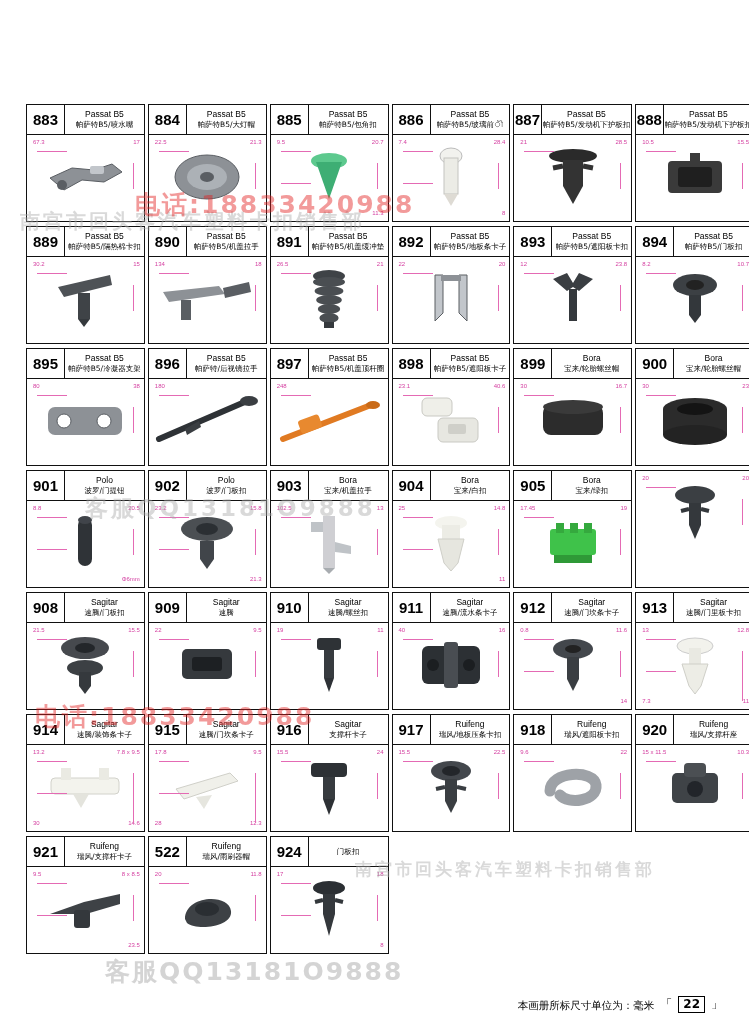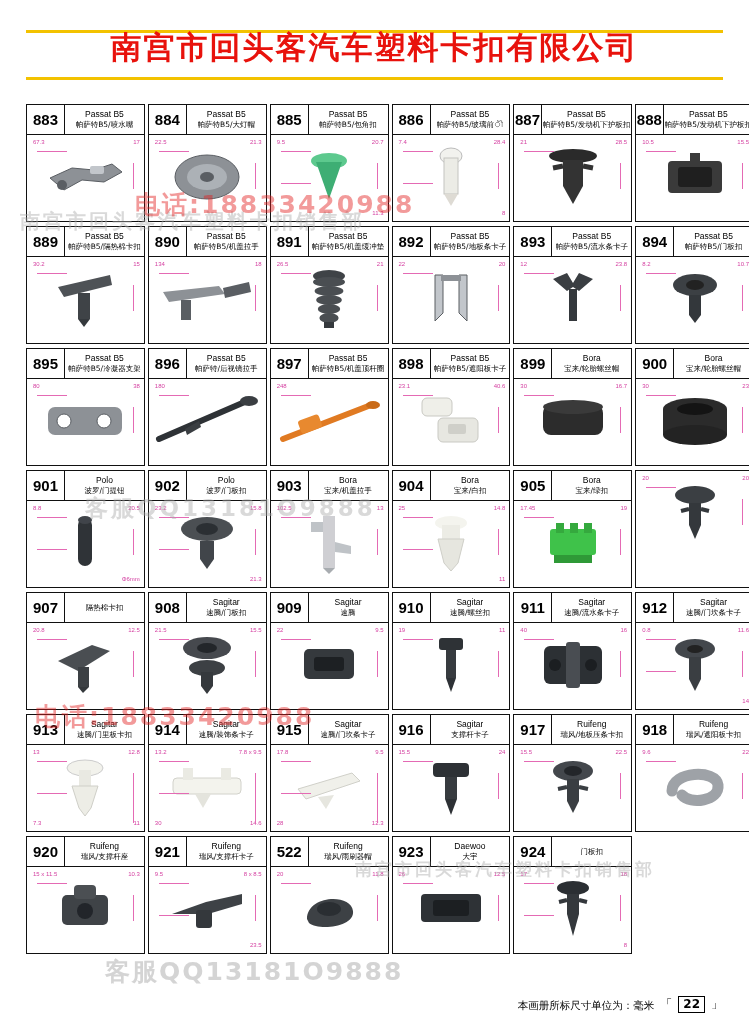--- a/index.html
+++ b/index.html
@@ -156,25 +156,20 @@
     padding:0 4px;
     line-height:15px;
   }
   .page-bracket{font-size:12px;color:#000;}
 </style>
 </head>
 <body>
 
 <div class="page">
 
-  <div class="header">
-    <div class="hdr-rule-top"></div>
-    <div class="company-title">南宫市回头客汽车塑料卡扣有限公司</div>
-    <div class="hdr-rule-bot"></div>
-  </div>
 
   <div class="wm" style="left:20px;top:170px;">南宫市回头客汽车塑料卡扣销售部</div>
   <div class="wm-red" style="left:135px;top:188px;">电话:18833420988</div>
   <div class="wm" style="left:85px;top:455px;font-size:23px;">客服QQ13181O9888</div>
   <div class="wm-red" style="left:35px;top:700px;">电话:18833420988</div>
   <div class="wm" style="left:355px;top:820px;font-size:17px;">南宫市回头客汽车塑料卡扣销售部</div>
   <div class="wm-red" style="left:105px;top:955px;color:rgba(170,170,170,.5);">客服QQ13181O9888</div>
 
   <div class="grid" id="parts-grid">
       <div class="cell">
@@ -382,21 +377,21 @@
           <div class="dimline" style="left: 10px; top: 16px; width: 30px; height: 1px;"></div>
           <div class="dim" style="right: 4px; top: 4px;">20</div>
           <div class="dimline" style="right: 10px; top: 28px; width: 1px; height: 26px;"></div>
         </div>
       </div>
       <div class="cell">
         <div class="cell-head">
           <div class="cell-num">893</div>
           <div class="cell-labels">
             <div class="cell-model">Passat B5</div>
-            <div class="cell-desc">帕萨特B5/流水条卡子</div>
+            <div class="cell-desc">帕萨特B5/遮阳板卡扣</div>
           </div>
         </div>
         <div class="cell-body">
           <div class="part"><svg width="52" height="60" viewBox="0 0 52 60">
               <path d="M6 10 L20 4 L26 14 L32 4 L46 10 L32 22 L26 18 L20 22 Z" fill="#3a3e42"></path>
               <rect x="22" y="20" width="8" height="32" fill="#34383c"></rect>
             </svg></div>
           <div class="dim" style="left: 6px; top: 4px;">12</div>
           <div class="dimline" style="left: 10px; top: 16px; width: 30px; height: 1px;"></div>
           <div class="dim" style="right: 4px; top: 4px;">23.8</div>
@@ -655,40 +650,20 @@
               <path d="M10 28 L18 26 M38 28 L30 26" stroke="#34383c" stroke-width="4"></path>
             </svg></div>
           <div class="dim" style="left: 6px; top: 4px;">20</div>
           <div class="dimline" style="left: 10px; top: 16px; width: 30px; height: 1px;"></div>
           <div class="dim" style="right: 4px; top: 4px;">20</div>
           <div class="dimline" style="right: 10px; top: 28px; width: 1px; height: 26px;"></div>
         </div>
       </div>
       <div class="cell">
         <div class="cell-head">
-          <div class="cell-num">907</div>
-          <div class="cell-labels">
-            <div class="cell-model"></div>
-            <div class="cell-desc">隔热棉卡扣</div>
-          </div>
-        </div>
-        <div class="cell-body">
-          <div class="part"><svg width="66" height="56" viewBox="0 0 66 56">
-              <path d="M6 24 L40 8 L58 14 L26 34 Z" fill="#4a4e52"></path>
-              <rect x="26" y="30" width="11" height="20" fill="#3c4044"></rect>
-              <path d="M26 50 L31 56 L37 50 Z" fill="#34383c"></path>
-            </svg></div>
-          <div class="dim" style="left: 6px; top: 4px;">20.8</div>
-          <div class="dimline" style="left: 10px; top: 16px; width: 30px; height: 1px;"></div>
-          <div class="dim" style="right: 4px; top: 4px;">12.5</div>
-          <div class="dimline" style="right: 10px; top: 28px; width: 1px; height: 26px;"></div>
-        </div>
-      </div>
-      <div class="cell">
-        <div class="cell-head">
           <div class="cell-num">908</div>
           <div class="cell-labels">
             <div class="cell-model">Sagitar</div>
             <div class="cell-desc">速腾/门板扣</div>
           </div>
         </div>
         <div class="cell-body">
           <div class="part"><svg width="60" height="62" viewBox="0 0 60 62">
               <ellipse cx="30" cy="14" rx="24" ry="11" fill="#46494e"></ellipse>
               <ellipse cx="30" cy="14" rx="10" ry="5" fill="#23262a"></ellipse>
@@ -964,39 +939,20 @@
           </div>
         </div>
         <div class="cell-body">
           <div class="part"><svg width="60" height="52" viewBox="0 0 60 52">
               <path d="M8 36 C8 12 52 10 54 28 C56 44 20 48 10 40 Z" fill="#3d4145"></path>
               <ellipse cx="30" cy="26" rx="12" ry="7" fill="#2a2e32"></ellipse>
             </svg></div>
           <div class="dim" style="left: 6px; top: 4px;">20</div>
           <div class="dimline" style="left: 10px; top: 16px; width: 30px; height: 1px;"></div>
           <div class="dim" style="right: 4px; top: 4px;">11.8</div>
-          <div class="dimline" style="right: 10px; top: 28px; width: 1px; height: 26px;"></div>
-        </div>
-      </div>
-      <div class="cell">
-        <div class="cell-head">
-          <div class="cell-num">923</div>
-          <div class="cell-labels">
-            <div class="cell-model">Daewoo</div>
-            <div class="cell-desc">大宇</div>
-          </div>
-        </div>
-        <div class="cell-body">
-          <div class="part"><svg width="72" height="46" viewBox="0 0 72 46">
-              <rect x="6" y="8" width="60" height="28" rx="4" fill="#2e3236"></rect>
-              <rect x="18" y="14" width="36" height="16" rx="3" fill="#1c1f22"></rect>
-            </svg></div>
-          <div class="dim" style="left: 6px; top: 4px;">26</div>
-          <div class="dimline" style="left: 10px; top: 16px; width: 30px; height: 1px;"></div>
-          <div class="dim" style="right: 4px; top: 4px;">12.5</div>
           <div class="dimline" style="right: 10px; top: 28px; width: 1px; height: 26px;"></div>
         </div>
       </div>
       <div class="cell">
         <div class="cell-head">
           <div class="cell-num">924</div>
           <div class="cell-labels">
             <div class="cell-model"></div>
             <div class="cell-desc">门板扣</div>
           </div>

